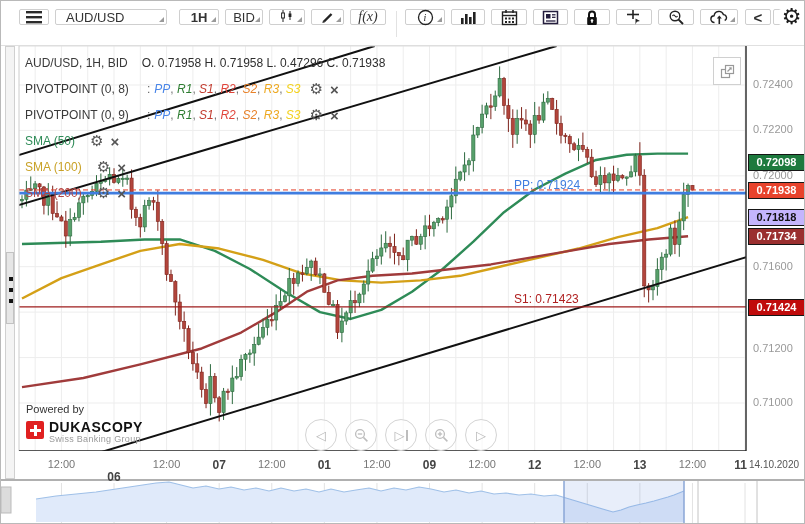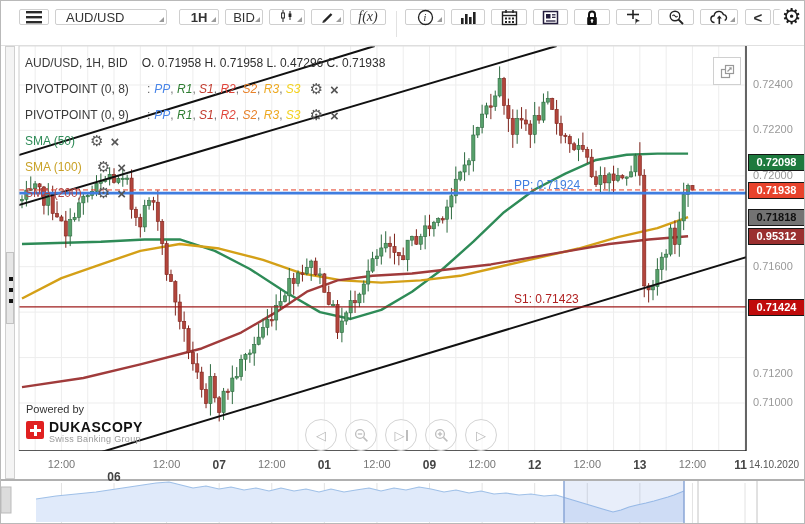--- a/index.html
+++ b/index.html
@@ -608,26 +608,26 @@
     </svg>
   </div>
 
   <div id="y-axis">
       <span class="ylab" style="top: 77px;">0.72400</span>
       <span class="ylab" style="top: 122.428px;">0.72200</span>
       <span class="ylab" style="top: 167.856px;">0.72000</span>
       <span class="ylab" style="top: 213.284px;">0.71800</span>
       <span class="ylab" style="top: 258.712px;">0.71600</span>
       <span class="ylab" style="top: 304.14px;">0.71400</span>
-      <span class="ylab" style="top: 366px;">0.71200</span>
+      <span class="ylab" style="top: 341px;">0.71200</span>
       <span class="ylab" style="top: 394.996px;">0.71000</span>
       <span class="badge" style="top: 144.596px; background: rgb(29, 122, 62); color: rgb(255, 255, 255); margin-top: 8px;">0.72098</span>
       <span class="badge" style="top: 180.939px; background: rgb(232, 67, 44); color: rgb(255, 255, 255);">0.71938</span>
-      <span class="badge" style="top: 208.195px; background: #737373; color: rgb(17, 17, 17);">0.71818</span>
-      <span class="badge" style="top: 227.275px; background: rgb(154, 47, 47); color: rgb(255, 255, 255);">0.95312</span>
+      <span class="badge" style="top: 208.195px; background: #c4b5fd; color: rgb(17, 17, 17);">0.71818</span>
+      <span class="badge" style="top: 227.275px; background: rgb(154, 47, 47); color: rgb(255, 255, 255);">0.71734</span>
       <span class="badge" style="top: 297.689px; background: rgb(192, 11, 11); color: rgb(255, 255, 255);">0.71424</span>
     </div>
 
   <div class="xaxis">
       <span class="xt" style="left: 60.438px;">12:00</span>
       <span class="xt bold" style="left: 113.022px; margin-top: 12px;">06</span>
       <span class="xt" style="left: 165.606px;">12:00</span>
       <span class="xt bold" style="left: 218.19px;">07</span>
       <span class="xt" style="left: 270.774px;">12:00</span>
       <span class="xt bold" style="left: 323.358px;">01</span>

